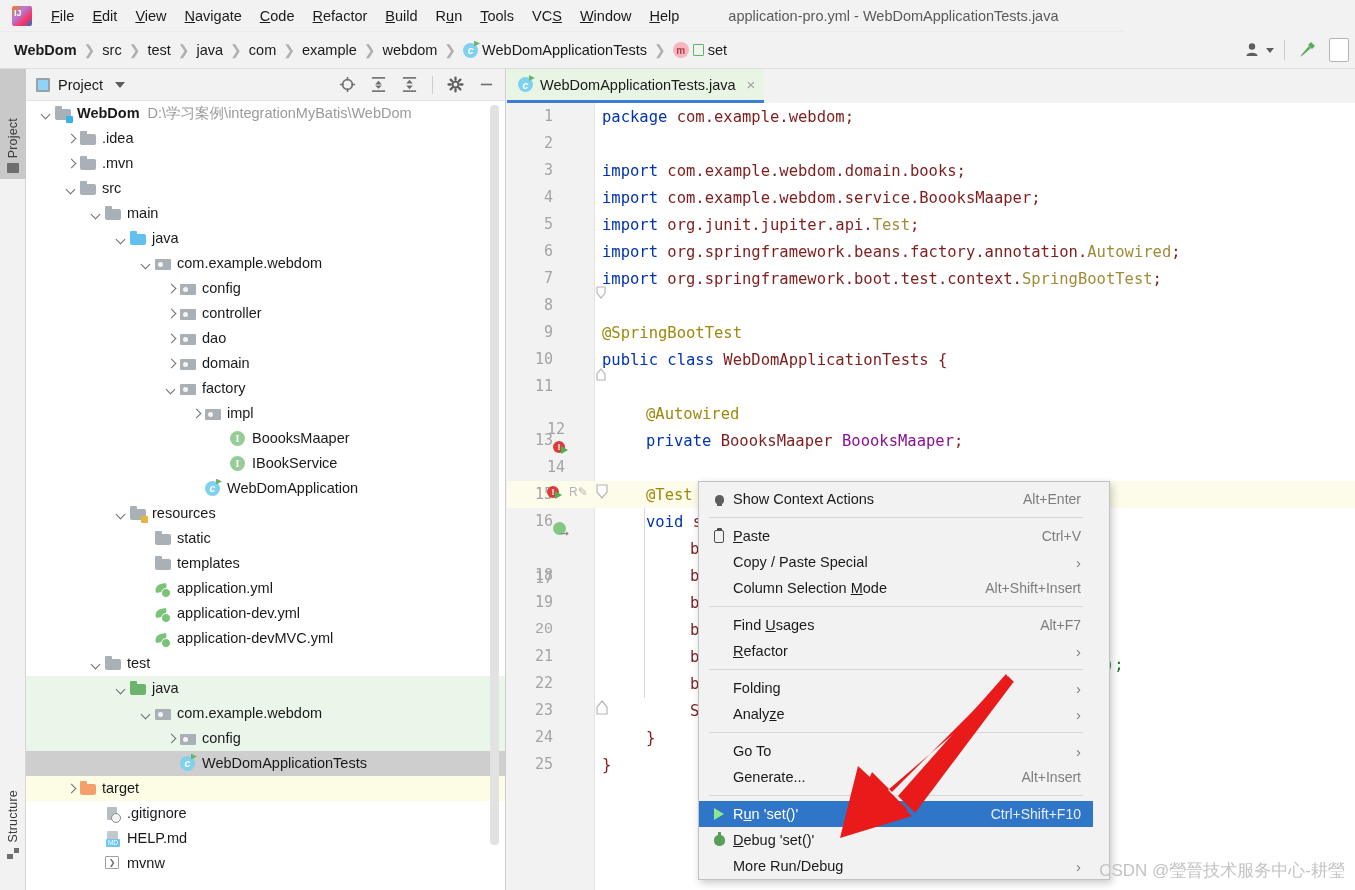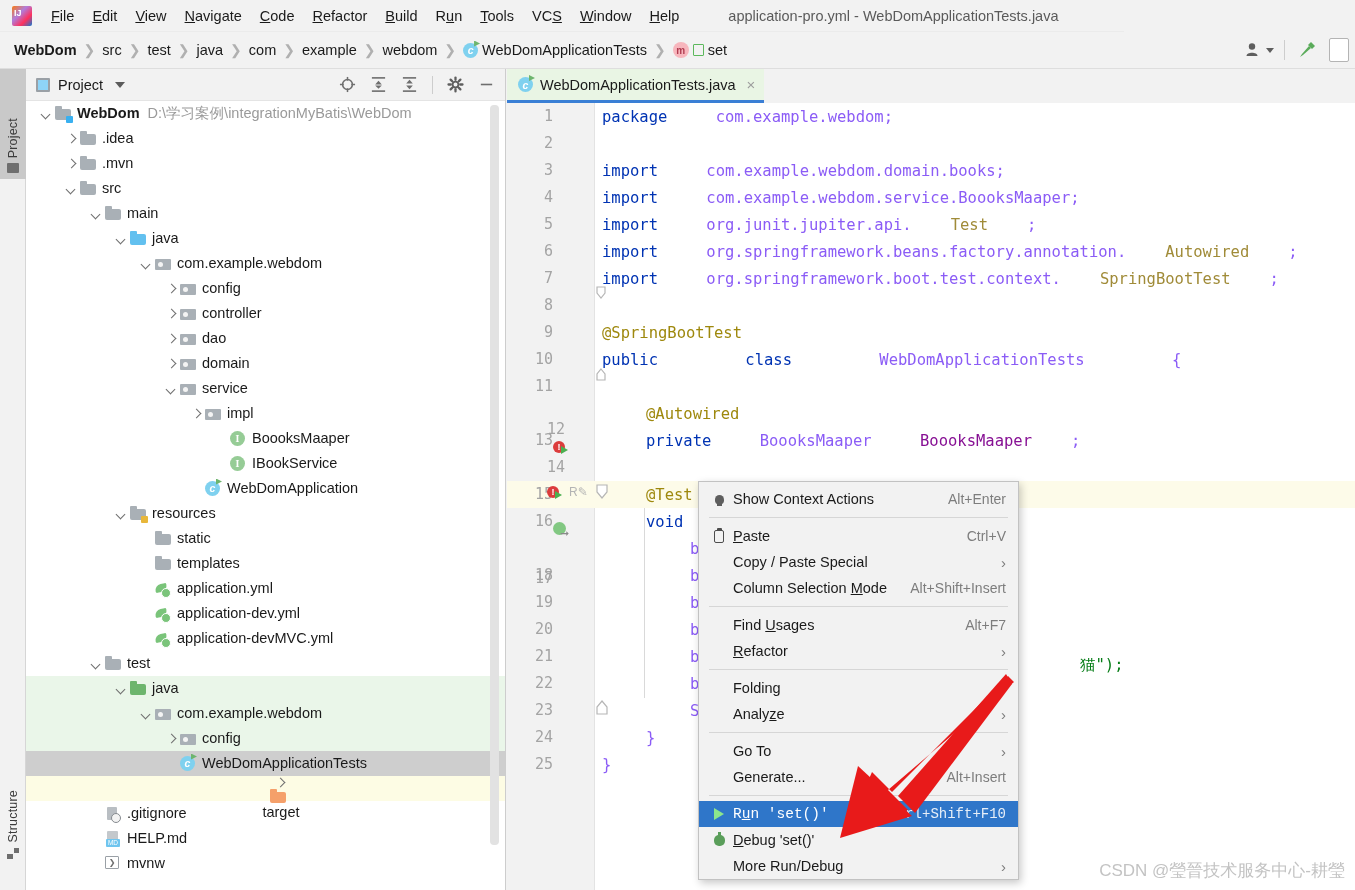--- a/index.html
+++ b/index.html
@@ -106,21 +106,21 @@
   .tool-ico { width: 17px; height: 17px; position: relative; color: #6e6e6e; }
   .tools-div { width: 1px; height: 18px; background: #cdcdcd; }
 
   .tree { position: absolute; top: 32px; left: 0; right: 0; bottom: 0; overflow: hidden; }
   .row {
     height: 25px; display: flex; align-items: center; font-size: 14.5px;
     color: #1a1a1a; white-space: nowrap; padding-right: 8px;
   }
   .row.green { background: #eaf6e9; }
   .row.sel   { background: #cecece; }
-  .row.yellow{ background: #fdfce4; flex-direction: column; }
+  .row.yellow{ background: #fdfce4; }
   .arrow {
     width: 13px; height: 13px; flex: none; position: relative; margin-right: 2px;
   }
   .arrow.right::before {
     content: ""; position: absolute; left: 3px; top: 3px;
     width: 6px; height: 6px; border-right: 1.6px solid #6e6e6e;
     border-bottom: 1.6px solid #6e6e6e; transform: rotate(-45deg);
   }
   .arrow.down::before {
     content: ""; position: absolute; left: 2px; top: 4px;
@@ -232,33 +232,33 @@
   .tab-close { color: #9d9d9d; font-size: 15px; margin-left: 4px; }
   .editor-body { position: absolute; top: 34px; left: 0; right: 0; bottom: 0; background: #fff; }
   .gutter {
     position: absolute; left: 0; top: 0; width: 88px; height: 100%;
     background: #f2f2f2; border-right: 1px solid #e3e3e3;
   }
   .codearea {
     position: absolute; left: 89px; top: 0; right: 0; height: 100%;
     font-family: "DejaVu Sans Mono", monospace; font-size: 15.5px;
   }
-  .cline { height: 27px; display: flex; align-items: center; white-space: pre; gap: 39px; }
+  .cline { height: 27px; display: flex; align-items: center; white-space: pre; }
   .lnum {
     position: absolute; width: 46px; text-align: right; height: 27px;
     line-height: 27px; font-family: "DejaVu Sans Mono", monospace;
     font-size: 15px; color: #a4a4a4;
   }
   .hl-line { background: #fdfbe9; }
   .kw   { color: #0033b3; }
   .anno { color: #9e880d; }
   .type { color: #a08b38; }
   .fld  { color: #871094; }
   .str  { color: #067d17; }
-  .pln  { color: #8b5cf6; }
+  .pln  { color: #7f1d1d; }
   .indent-guide {
     position: absolute; width: 1px; background: #d9d9d9;
   }
 
   
   .g-runerr {
     position:absolute; width:16px; height:16px;
   }
   .g-runerr .circ {
     position:absolute; left:0; top:0; width:12px; height:12px; border-radius:50%;
@@ -277,31 +277,31 @@
     position:absolute; left:0; top:0; width:13px; height:13px; border-radius:50%;
     background:#82c882;
   }
   .g-impl .a {
     position:absolute; left:7px; top:6px; color:#8a8a8a; font-size:11px; line-height:1;
   }
   .g-rename { position:absolute; color:#b4b4b4; font-size:12px; }
 
   
   .ctxmenu {
-    position: absolute; left: 698px; top: 481px; width: 321px;
+    position: absolute; left: 698px; top: 481px; width: 412px;
     background: #f2f2f2; border: 1px solid #c2c2c2;
     box-shadow: 2px 3px 8px rgba(0,0,0,.22); z-index: 50;
-    padding: 4px 0 0 0;
+    padding: 4px 16px 0 0;
     text-align: center;
   }
   .mi {
     height: 26px; display: flex; align-items: center;
     font-size: 14.5px; color: #1a1a1a; padding: 0 12px 0 10px; position: relative;
   }
-  .mi.sel { background: #2f76c9; color: #fff; font-family: Liberation Mono, monospace; }
+  .mi.sel { background: #2f76c9; color: #fff; }
   .mi .mico { width: 20px; flex: none; display:flex; align-items:center; justify-content:center; }
   .mi .mtext { margin-left: 4px; white-space: nowrap; }
   .mi .mtext u { text-decoration: underline; }
   .mi .mkey { margin-left: auto; color: #7d7d7d; font-size: 14px; }
   .mi.sel .mkey { color: #e6eef8; }
   .mi .marrow { margin-left: auto; color: #7d7d7d; font-size: 15px; }
   .msep { height: 1px; background: #d6d6d6; margin: 5px 10px; }
   .bulb {
     width:9px;height:9px;border-radius:50% 50% 40% 40%;background:#5e5e5e;position:relative;
   }
@@ -511,21 +511,21 @@
           <span class="lbl">dao</span>
         </div>
         <div class="row" style="padding-left: 139px;">
           <span class="arrow right"></span>
           <span class="nodeicon f-pkg"></span>
           <span class="lbl">domain</span>
         </div>
         <div class="row" style="padding-left: 139px;">
           <span class="arrow down"></span>
           <span class="nodeicon f-pkg"></span>
-          <span class="lbl">service</span>
+          <span class="lbl">factory</span>
         </div>
         <div class="row" style="padding-left: 164px;">
           <span class="arrow right"></span>
           <span class="nodeicon f-pkg"></span>
           <span class="lbl">impl</span>
         </div>
         <div class="row" style="padding-left: 189px;">
           <span class="arrow "></span>
           <span class="nodeicon">
             <span class="i-iface">I</span>
@@ -658,21 +658,21 @@
           <div class="lnum" style="top: 243px; left: 0px;">10</div>
           <div class="lnum" style="top: 270px; left: 0px;">11</div>
           <div class="lnum" style="top: 297px; left: 12px; margin-top: 16px;">12</div>
           <div class="lnum" style="top: 324px; left: 0px;">13</div>
           <div class="lnum" style="top: 351px; left: 0px; padding-left: 40px;">14</div>
           <div class="lnum" style="top: 378px; left: 0px;">15</div>
           <div class="lnum" style="top: 405px; left: 0px;">16</div>
           <div class="lnum" style="top: 432px; left: 0px; margin-top: 30px;">17</div>
           <div class="lnum" style="top: 459px; left: 0px;">18</div>
           <div class="lnum" style="top: 486px; left: 0px;">19</div>
-          <div class="lnum" style="top: 513px; left: 0px;">20</div>
+          <div class="lnum" style="top: 513px; left: 0px; font-family: Liberation Mono, monospace;">20</div>
           <div class="lnum" style="top: 540px; left: 0px;">21</div>
           <div class="lnum" style="top: 567px; left: 0px;">22</div>
           <div class="lnum" style="top: 594px; left: 0px;">23</div>
           <div class="lnum" style="top: 621px; left: 0px;">24</div>
           <div class="lnum" style="top: 648px; left: 0px;">25</div>
         </div>
 
       <div class="g-runerr" style="left:46px; top:338px;">
         <span class="circ">!</span>
         <span class="tri"></span>

